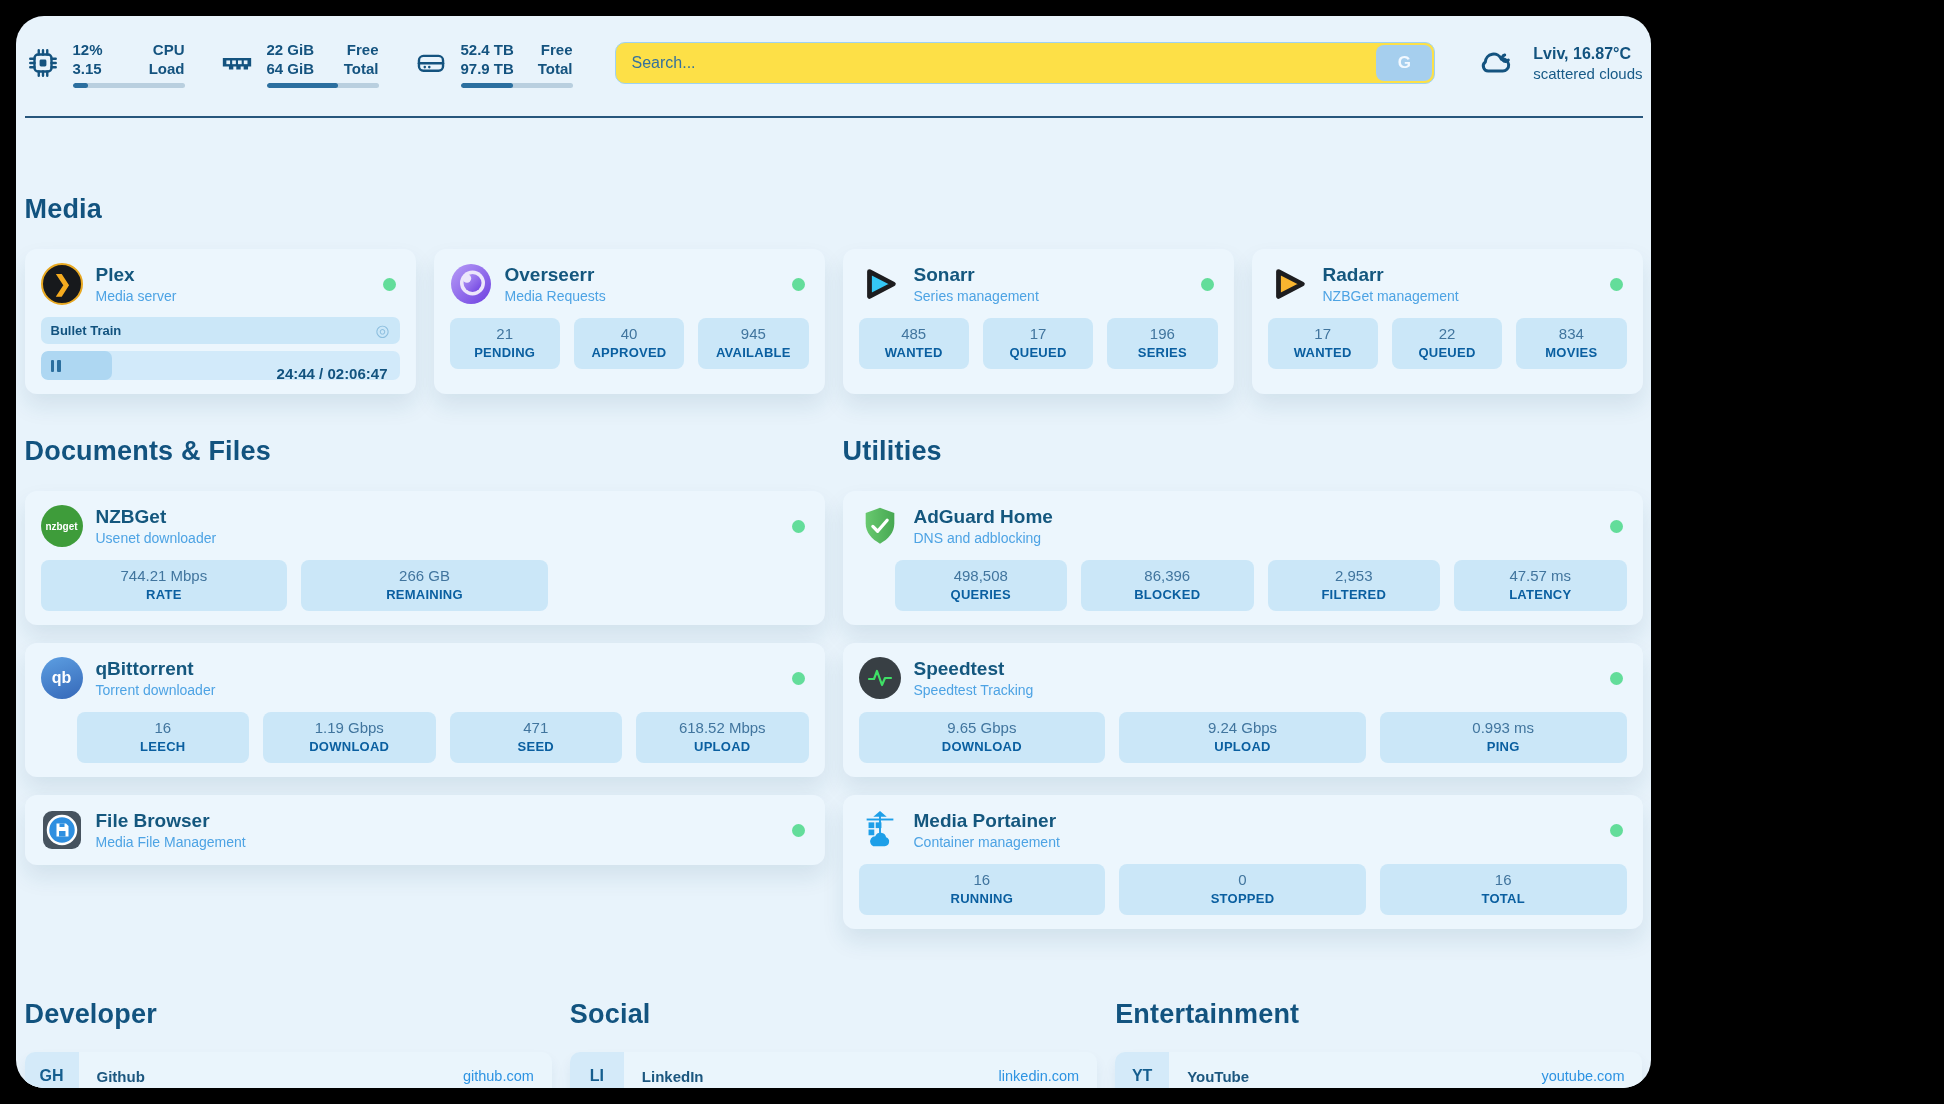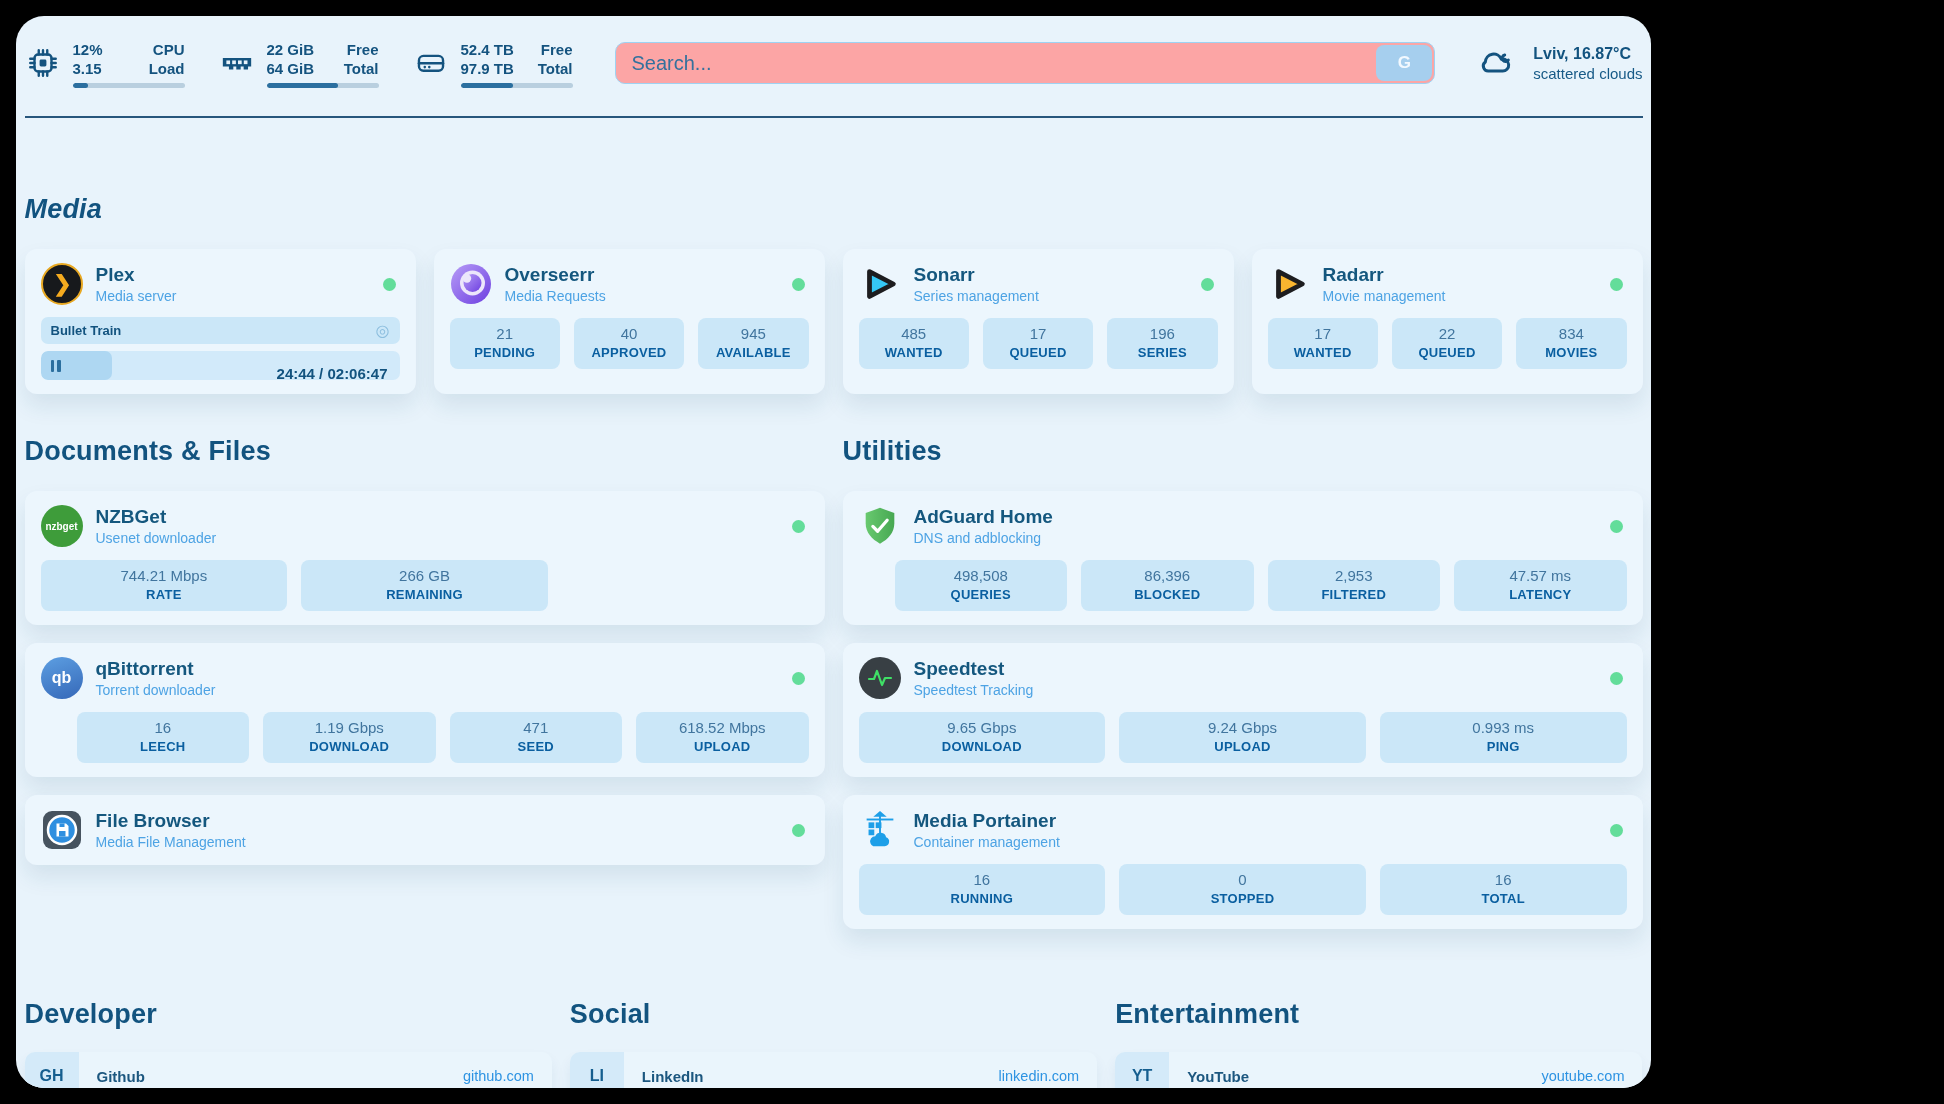--- a/index.html
+++ b/index.html
@@ -19,38 +19,38 @@
   .stat svg { display:block; }
   .stat-body { width:112px; padding-top:2px; }
   .stat-cols { display:flex; justify-content:space-between; font-size:15px; color:#14537f; font-weight:600; line-height:19px; }
   .stat-col2 { text-align:right; }
   .bar { margin-top:5px; height:5px; border-radius:3px; background:#b9cfdf; overflow:hidden; }
   .bar-fill { height:100%; border-radius:3px; background:#2b6f9f; }
 
   .search-wrap { flex:1; margin:0 40px 0 42px; position:relative; height:42px; }
   .search-input {
     width:100%; height:42px; border:1.5px solid #9ed2f2; border-radius:10px;
-    background:#fca5a5; padding:0 70px 0 16px; font-size:20px; color:#14537f;
+    background:#fde047; padding:0 70px 0 16px; font-size:16px; color:#14537f;
     font-family:"Liberation Sans", sans-serif; outline:none;
   }
   .search-input::placeholder { color:#34719d; opacity:1; }
   .search-btn {
     position:absolute; right:3px; top:3px; bottom:3px; width:56px;
     background:#a6cfee; border:none; border-radius:8px; color:#f2f9ff;
     font-size:17px; font-weight:600; cursor:pointer; font-family:"Liberation Sans", sans-serif;
   }
   .weather { display:flex; align-items:center; gap:14px; }
   .weather-loc { font-size:16px; font-weight:700; color:#12537f; line-height:21px; }
   .weather-cond { font-size:15px; color:#175a87; line-height:20px; }
 
   .divider { margin-top:28px; border-top:2px solid #27567c; }
 
   
   .section-title { font-size:27px; font-weight:700; color:#12537f; letter-spacing:.2px; }
-  .media-title { margin-top:76px;font-style:italic; }
+  .media-title { margin-top:76px; }
   .media-grid { display:grid; grid-template-columns:repeat(4,1fr); gap:18px; margin-top:24px; }
 
   .two-col { display:grid; grid-template-columns:1fr 1fr; gap:18px; margin-top:42px; }
   .col-cards { display:flex; flex-direction:column; gap:18px; margin-top:24px; }
 
   .card {
     background:#ecf6fd; border-radius:12px; padding:14px 16px;
     box-shadow:0 12px 22px rgba(23,74,110,.10); cursor:pointer;
   }
   .card-head { display:flex; align-items:center; gap:13px; }
@@ -313,21 +313,21 @@
 
       <div class="card">
         <div class="card-head">
           <span class="card-icon">
             <svg width="42" height="42" viewBox="0 0 44 44">
               <path d="M11 9 L36 22 L11 35 Z" fill="#f9b52f" stroke="#1d1d1f" stroke-width="5" stroke-linejoin="round"></path>
             </svg>
           </span>
           <div class="card-titles">
             <div class="card-title">Radarr</div>
-            <div class="card-sub">Movie management</div>
+            <div class="card-sub">NZBGet management</div>
           </div>
           <span class="status-dot"></span>
         </div>
         <div class="chips c3">
           <div class="chip">
             <div class="chip-value">17</div>
             <div class="chip-label">WANTED</div>
           </div>
           <div class="chip">
             <div class="chip-value">22</div>

